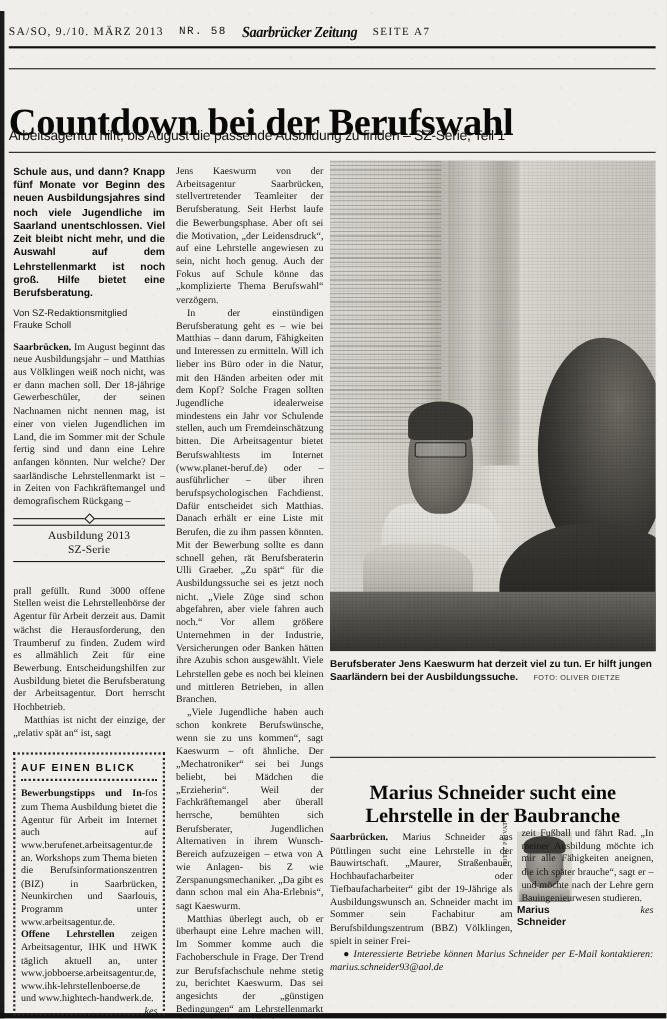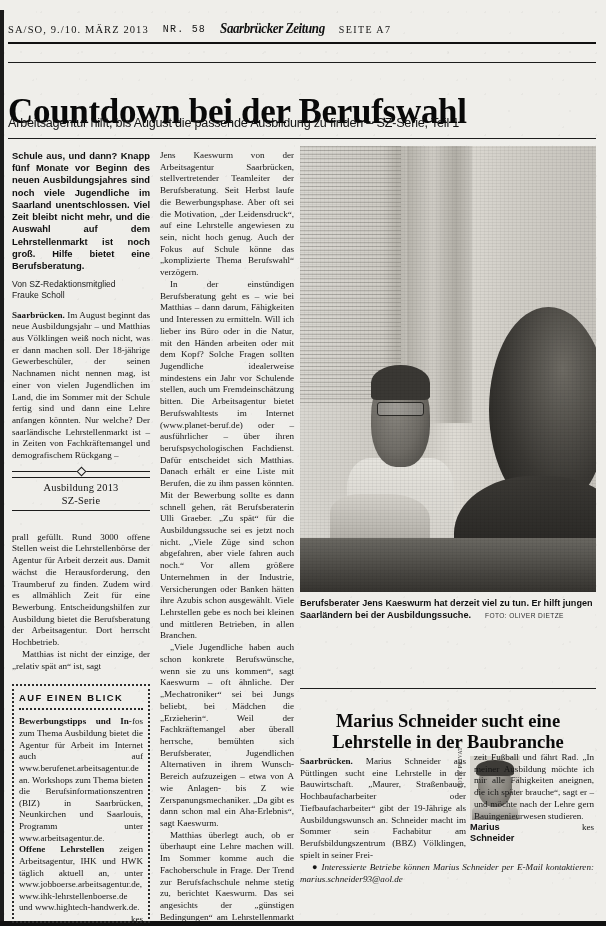--- a/index.html
+++ b/index.html
@@ -100,21 +100,21 @@
     padding:6px 5px 7px 5px;
   }
   .blick-title {
     font-family:"Liberation Sans", sans-serif;
     font-weight:bold; font-size:9.4px; letter-spacing:1.5px; color:#101010;
     margin-bottom:4px;
   }
   .blick-sep { border-top:2px dotted #2a2a2a; margin:0 0 6px 0; }
   .blick-body { font-size:9.1px; line-height:1.28; text-align:justify; color:#141414; }
   .blick-body p { margin:0; text-indent:0; }
-  .kes { float:right; }
+  .kes { font-style:italic; float:right; }
 
   
   .photo-main {
     position:absolute; left:300px; top:146px; width:296px; height:446px;
     overflow:hidden;
     background:#cfcdc6;
   }
   .photo-main .noise {
     position:absolute; inset:0;
     background-image:

